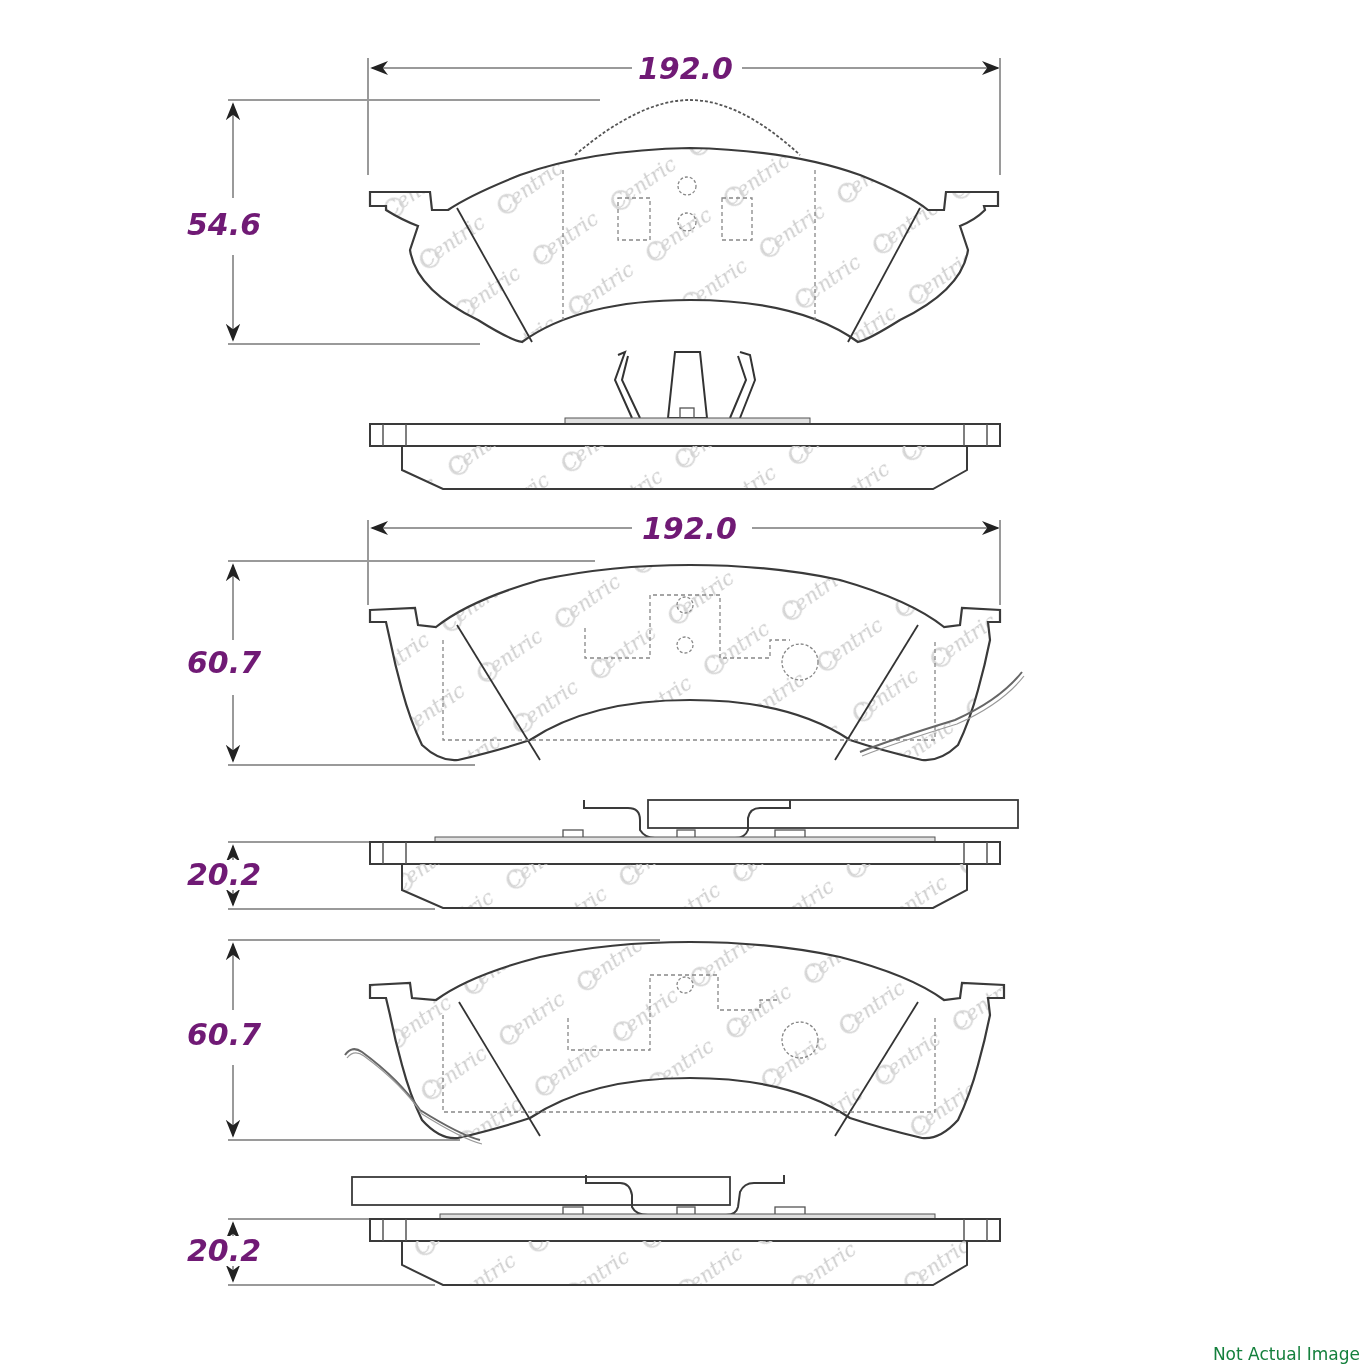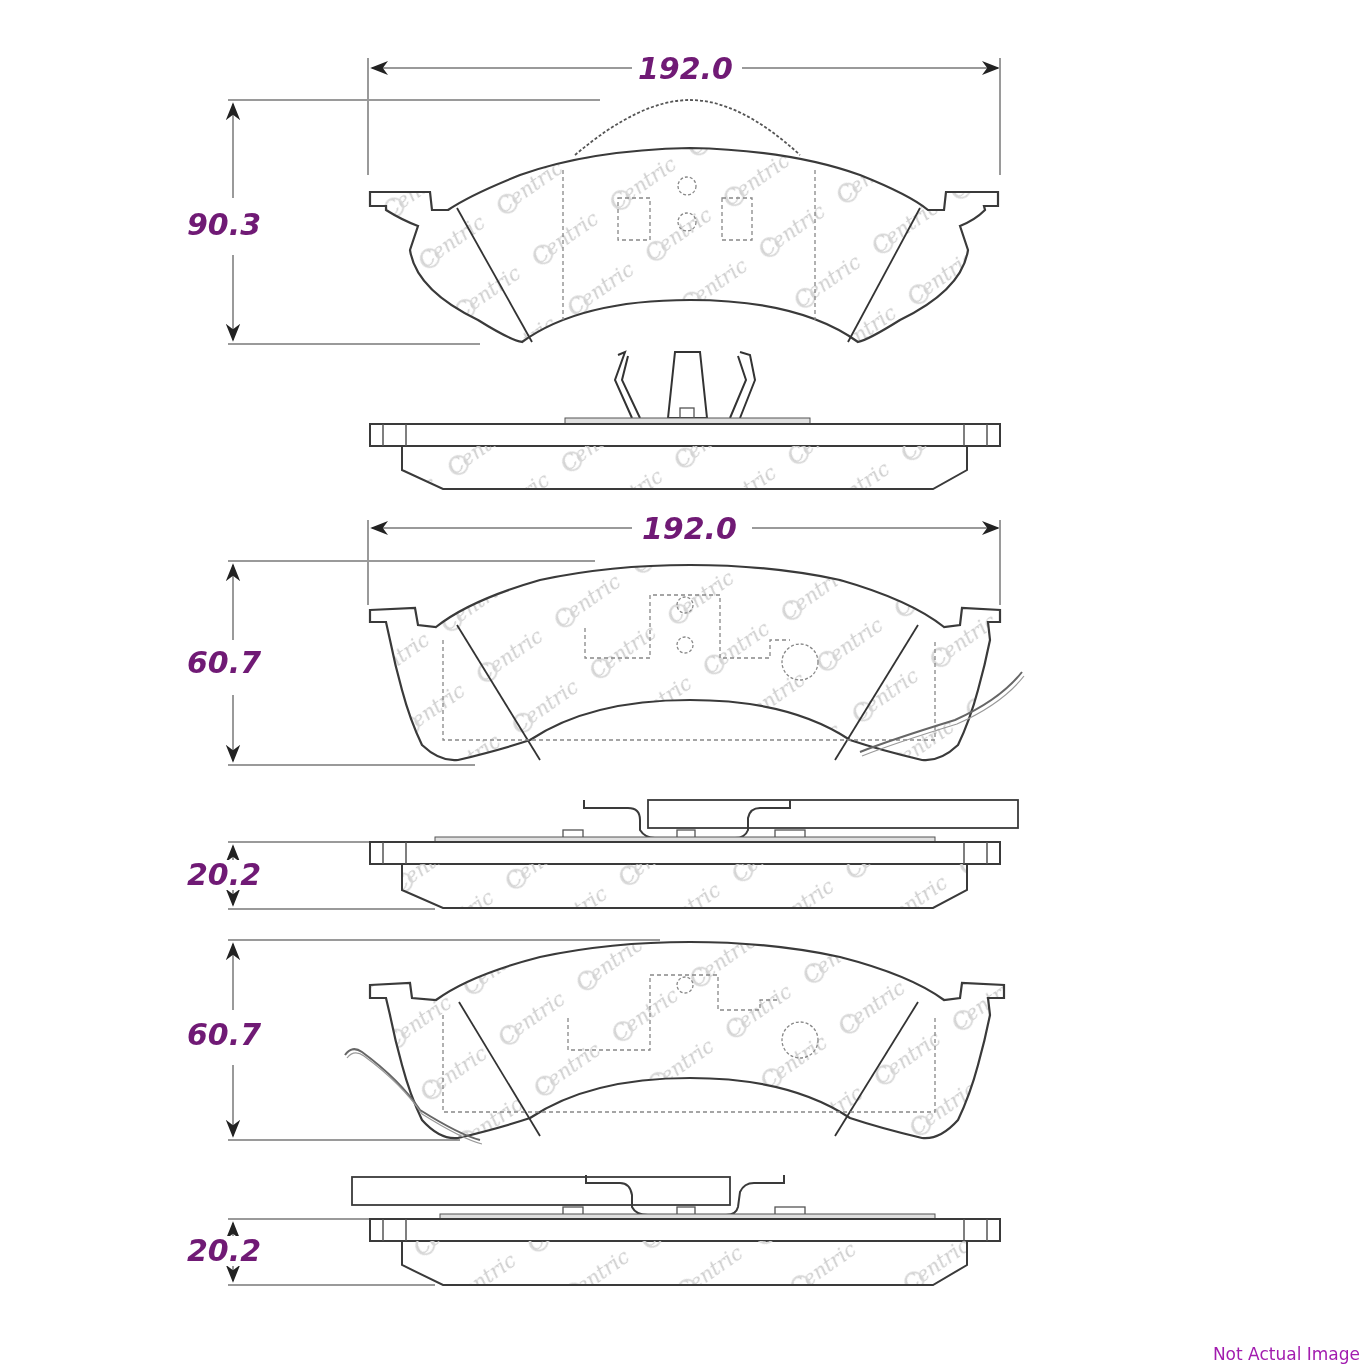--- a/index.html
+++ b/index.html
@@ -1,19 +1,19 @@
 <!DOCTYPE html>
 <html><head>
 <meta charset="utf-8">
 <style>
   html, body { margin:0; padding:0; background:#ffffff; }
   body { width:1372px; height:1372px; position:relative; overflow:hidden; font-family:"DejaVu Sans", sans-serif; }
   svg.drawing { position:absolute; left:0; top:0; }
   .dim-label { position:absolute; font-family:"DejaVu Sans", sans-serif; font-weight:bold; font-style:italic; font-size:30px; color:#701a75; background:#fff; line-height:1; padding:0 4px; }
-  .note { position:absolute; right:12px; bottom:8px; font-family:"DejaVu Sans", sans-serif; font-size:17px; color:#a21caf; }
+  .note { position:absolute; right:12px; bottom:8px; font-family:"DejaVu Sans", sans-serif; font-size:17px; color:#15803d; }
 </style>
 </head>
 <body>
 
 <svg class="drawing" width="1372" height="1372" viewBox="0 0 1372 1372" xmlns="http://www.w3.org/2000/svg">
   <defs>
     <marker id="arr" viewBox="0 0 10 10" refX="9" refY="5" markerWidth="9" markerHeight="9" orient="auto-start-reverse">
       <path d="M0,1 L10,5 L0,9 L3,5 Z" fill="#222"></path>
     </marker>
     <pattern id="wm" width="95" height="62" patternUnits="userSpaceOnUse" patternTransform="rotate(-35)">
@@ -128,20 +128,20 @@
     <rect x="370" y="1219" width="630" height="22" fill="#fff" stroke="#3a3a3a" stroke-width="2"></rect>
     <line x1="383" y1="1219" x2="383" y2="1241" stroke="#555" stroke-width="1.5"></line>
     <line x1="406" y1="1219" x2="406" y2="1241" stroke="#555" stroke-width="1.5"></line>
     <line x1="964" y1="1219" x2="964" y2="1241" stroke="#555" stroke-width="1.5"></line>
     <line x1="987" y1="1219" x2="987" y2="1241" stroke="#555" stroke-width="1.5"></line>
     <path d="M402,1241 L402,1265 L443,1285 L933,1285 L967,1265 L967,1241" fill="url(#wm)" stroke="#3a3a3a" stroke-width="2"></path>
   </g>
 </svg>
 
 <div class="dim-label" style="left:634px; top:54px;">192.0</div>
-<div class="dim-label" style="left:183px; top:210px;">90.3</div>
+<div class="dim-label" style="left:183px; top:210px;">54.6</div>
 <div class="dim-label" style="left:638px; top:514px;">192.0</div>
 <div class="dim-label" style="left:183px; top:648px;">60.7</div>
 <div class="dim-label" style="left:183px; top:860px;">20.2</div>
 <div class="dim-label" style="left:183px; top:1020px;">60.7</div>
 <div class="dim-label" style="left:183px; top:1236px;">20.2</div>
 
 <div class="note">Not Actual Image</div>
 
 </body></html>

